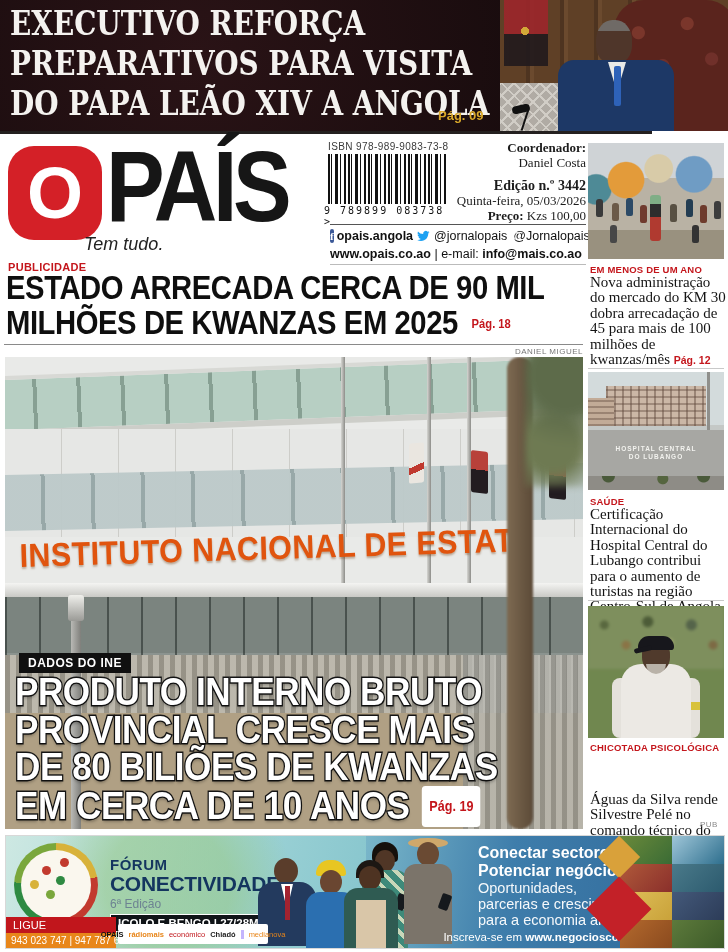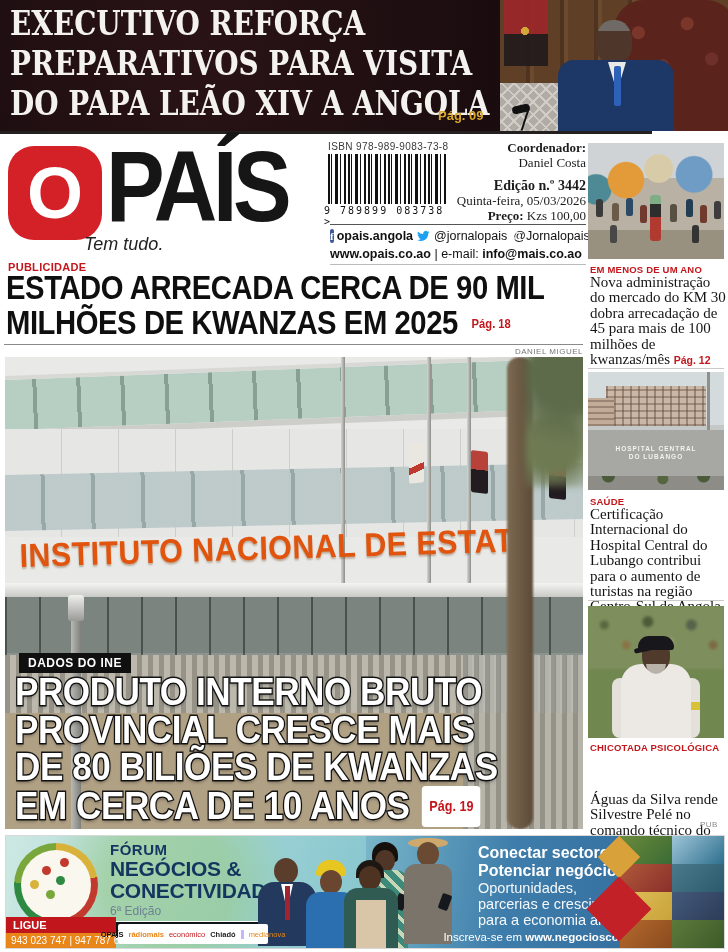--- a/index.html
+++ b/index.html
@@ -193,41 +193,41 @@
   
   .ad{position:absolute;left:5px;top:835px;width:718px;height:112px;overflow:hidden;border:1px solid #d8d8d8;}
   .ad-left{position:absolute;left:0;top:0;width:360px;height:100%;
     background:radial-gradient(circle at 45% 45%, rgba(150,200,130,.55) 0 30%, transparent 60%),
     linear-gradient(105deg,#cde8e2,#9ed3d6 60%,#86c5cd);}
   .ad-logo{position:absolute;left:8px;top:7px;width:84px;height:84px;border-radius:50%;
     background:conic-gradient(#d8b23a 0 22%,#c23a2e 22% 50%,#2e8a42 50% 76%,#7aa73c 76%);}
   .ad-logo::after{content:"";position:absolute;inset:7px;border-radius:50%;background:#faf7ee;}
   .ad-logo-dots{position:absolute;left:36px;top:30px;width:9px;height:9px;border-radius:50%;background:#c23a2e;z-index:2;
     box-shadow:14px 10px 0 #2e8a42,-12px 14px 0 #d8b23a,4px 24px 0 #7aa73c,18px -8px 0 #c23a2e;}
-  .ad-title{position:absolute;left:104px;top:5px;color:#14355f;}
+  .ad-title{position:absolute;left:104px;top:20px;color:#14355f;}
   .ad-t1{font-size:15px;font-weight:bold;letter-spacing:.5px;}
   .ad-t2,.ad-t3{font-size:21px;font-weight:900;line-height:22px;letter-spacing:-.3px;}
   .ad-ed{font-size:12px;color:#6d8392;margin-top:2px;}
   .ad-chip{display:inline-block;background:#101418;color:#fff;font-size:11.5px;font-weight:bold;
     padding:2px 7px;margin-top:3px;border:1px solid #fff;}
   .fig{position:absolute;bottom:0;}
   .fig-head{position:absolute;border-radius:50%;background:#5a3d2b;}
   .suitman .fig-head{left:16px;top:0;width:24px;height:26px;}
   .suitman .torso{position:absolute;left:0;top:24px;width:58px;height:64px;border-radius:16px 16px 0 0;background:#233a5e;}
   .suitman .shirt{position:absolute;left:23px;top:26px;width:12px;height:26px;background:#fff;clip-path:polygon(0 0,100% 0,50% 100%);}
   .suitman .tie{position:absolute;left:27px;top:28px;width:5px;height:34px;background:#a32330;}
   .hardhat .helmet{position:absolute;left:10px;top:0;width:30px;height:16px;border-radius:15px 15px 3px 3px;background:#e8c622;}
   .hardhat .fig-head{left:14px;top:10px;width:22px;height:24px;background:#6a4631;}
   .hardhat .torso{position:absolute;left:0;top:32px;width:50px;height:56px;border-radius:14px 14px 0 0;background:#2b6fb0;}
   .apron .hair{position:absolute;left:12px;top:0;width:28px;height:18px;border-radius:14px 14px 0 0;background:#1c1713;}
   .apron .fig-head{left:15px;top:6px;width:22px;height:24px;background:#4e3322;}
   .apron .torso{position:absolute;left:0;top:28px;width:54px;height:60px;border-radius:14px 14px 0 0;background:#2f5b52;}
   .apron .bib{position:absolute;left:12px;top:40px;width:30px;height:48px;background:#d9c6a8;}
   .ad-ligue{position:absolute;left:0;bottom:0;width:110px;}
-  .ad-ligue-top{background:#c1161c;color:#fff;font-weight:bold;font-size:11px;padding:2px 7px;}
+  .ad-ligue-top{background:#c1161c;color:#fff;font-weight:normal;font-size:11px;padding:2px 7px;}
   .ad-ligue-nums{background:#e8861a;color:#fff;font-size:10px;padding:2px 5px;white-space:nowrap;}
   .ad-partners{position:absolute;left:112px;bottom:4px;width:150px;height:20px;background:#fff;border-radius:2px;
     display:flex;align-items:center;justify-content:center;gap:5px;font-size:7.5px;}
   .p0{font-weight:900;color:#111;} .p1{font-weight:bold;color:#e8861a;} .p2{font-weight:normal;color:#c1161c;}
   .p3{color:#222;font-weight:bold;} .p4{color:#e8861a;border-left:3px solid #c4b5fd;padding-left:5px;}
   .ad-right{position:absolute;left:360px;top:0;width:358px;height:100%;
     background:linear-gradient(100deg,#79b6c9,#3e7dab 40%,#2f6697);}
   .phoneman{left:40px;} .phoneman .hat{position:absolute;left:2px;top:0;width:40px;height:10px;border-radius:50%;background:#cfa86b;}
   .phoneman .fig-head{left:11px;top:4px;width:22px;height:24px;background:#6a4a33;}
   .phoneman .torso{position:absolute;left:-2px;top:26px;width:48px;height:80px;border-radius:12px 12px 0 0;background:#7b746a;}
@@ -391,21 +391,20 @@
     <span>Águas da Silva rende Silvestre Pelé no comando técnico do 1.º de Maio de Benguela</span> <span class="pageref">Pág. 27</span>
   </div>
   <div class="pub-label">PUB</div>
 
   <div class="ad">
     <div class="ad-left">
       <div class="ad-logo"></div>
       <div class="ad-logo-dots"></div>
       <div class="ad-title">
         <div class="ad-t1">FÓRUM</div>
-        <div class="ad-t2">NEGÓCIOS &amp;</div>
         <div class="ad-t3">CONECTIVIDADE</div>
         <div class="ad-ed">6ª Edição</div>
         <div class="ad-chip">ICOLO E BENGO | 27/28Mar26</div>
       </div>
       <div class="fig suitman" style="left:252px;width:58px;height:90px;">
         <div class="fig-head"></div>
           <div class="torso"></div>
           <div class="shirt"></div>
           <div class="tie"></div>
       </div>

